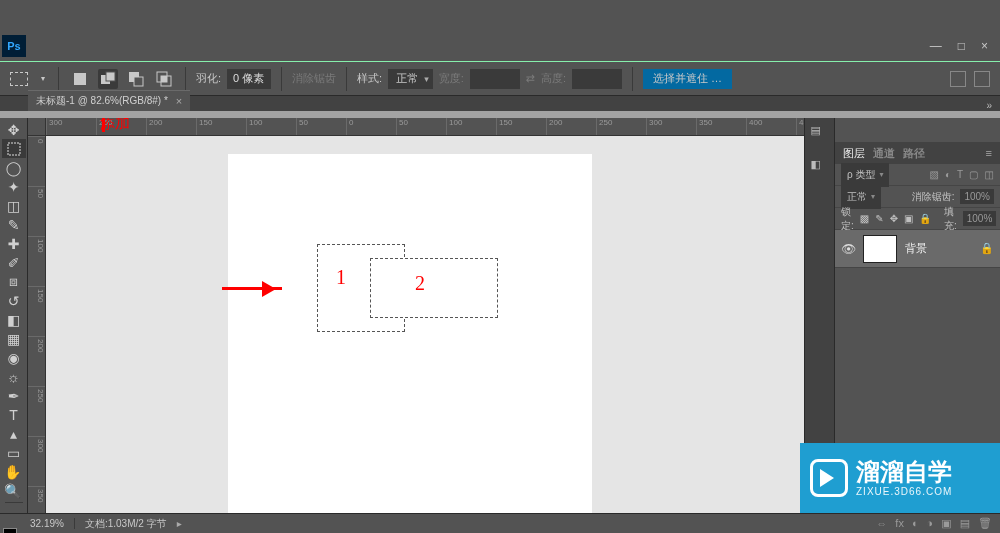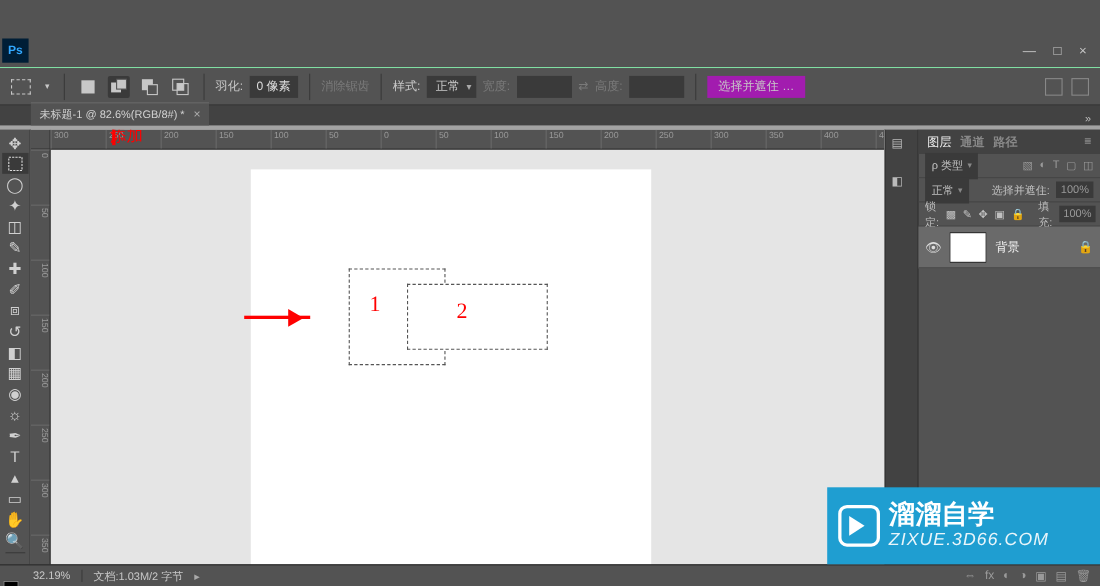--- a/index.html
+++ b/index.html
@@ -17,27 +17,27 @@
 .optbar .sel-icon { width:18px; height:14px; border:1px dashed #c8c8c8; margin-right:4px; }
 .optbar .chev { font-size:8px; padding:0 3px; }
 .optbar .mode-btn { width:20px; height:20px; display:flex; align-items:center; justify-content:center; margin:0 1px; border-radius:2px; }
 .optbar .mode-btn.active { background:#3a3a3a; }
 .optbar .mode-btn svg { width:16px; height:16px; }
 .optbar .vsep { width:1px; height:24px; background:#3a3a3a; margin:0 4px; }
 .optbar .txt-field { background:#3a3a3a; color:#ddd; height:20px; padding:0 6px; display:flex; align-items:center; min-width:44px; }
 .optbar .dim { color:#7a7a7a; }
 .optbar .combo { background:#3a3a3a; height:20px; display:flex; align-items:center; padding:0 4px 0 8px; gap:6px; }
 .optbar .combo::after { content:"▾"; font-size:9px; color:#aaa; }
-.optbar .btn { background:#a21caf; height:20px; display:flex; align-items:center; padding:0 10px; }
+.optbar .btn { background:#0369a1; height:20px; display:flex; align-items:center; padding:0 10px; }
 .optbar .spacer { flex:1; }
 .optbar .right-icons { display:flex; gap:8px; padding-right:10px; }
 .optbar .smallico { width:16px; height:16px; border:1px solid #888; }
 
 
-.tabbar { height:22px; background:#424242; display:flex; align-items:flex-end; padding-left:28px; border-bottom:4px solid #a3a3a3; }
+.tabbar { height:22px; background:#424242; display:flex; align-items:flex-end; padding-left:28px; border-bottom:7px solid #a3a3a3; }
 .doc-tab { background:#535353; height:21px; display:flex; align-items:center; padding:0 8px; font-size:10px; color:#d0d0d0; gap:8px; border-top:1px solid #6a6a6a; }
 .doc-tab .close { color:#aaa; font-size:11px; }
 .tabbar .expand { margin-left:auto; color:#bbb; font-size:10px; padding-right:8px; }
 
 
 .work { display:flex; height:435px; }
 
 
 .toolbar { width:28px; background:#535353; border-right:1px solid #2a2a2a; display:flex; flex-direction:column; align-items:center; padding-top:2px; }
 .toolbar .tool { width:24px; height:19px; display:flex; align-items:center; justify-content:center; color:#d0d0d0; font-size:14px; }
@@ -70,21 +70,21 @@
 .vert-arrow { position:absolute; left:66px; top:-16px; }
 .vert-arrow .shaft { width:3px; height:30px; background:#f00; margin-left:8px;}
 .vert-label { position:absolute; left:72px; top:-4px; color:#f00; font-size:15px; font-family:"SimSun",serif; }
 
 
 .dock-strip { width:30px; background:#424242; border-left:1px solid #2a2a2a; display:flex; flex-direction:column; align-items:center; padding-top:6px; gap:18px; }
 .dock-strip .dico { width:18px; height:16px; color:#bbb; }
 
 
 .panels { width:166px; background:#535353; border-left:1px solid #2a2a2a; display:flex; flex-direction:column; }
-.panel-tabs { height:22px; background:#424242; display:flex; align-items:center; gap:8px; padding:0 8px; font-size:11px; }
+.panel-tabs { height:22px; background:#424242; display:flex; align-items:center; gap:8px; padding:0 8px; font-size:11px;margin-top:24px; }
 .panel-tabs span.active { color:#eee; }
 .panel-tabs span.inactive { color:#888;font-weight:bold; }
 .panel-tabs .menu { margin-left:auto; font-size:11px; color:#aaa; }
 .filter-row,.blend-row,.lock-row { display:flex; align-items:center; height:22px; padding:0 6px; gap:6px; font-size:10px; color:#c0c0c0; border-bottom:1px solid #454545;}
 .filter-row .combo,.blend-row .combo { background:#3a3a3a; padding:0 6px; height:24px; display:flex; align-items:center; }
 .filter-row .combo::after,.blend-row .combo::after{content:"▾";font-size:8px;margin-left:4px;color:#888;}
 .mini-icons { display:flex; gap:6px; margin-left:auto; color:#9a9a9a; font-size:10px;}
 .val-box { background:#3a3a3a; padding:0 4px; height:15px; display:flex; align-items:center; color:#999;}
 .layer-row { display:flex; align-items:center; height:38px; background:#6a6a6a; border-bottom:1px solid #454545; padding:0 6px; gap:8px;}
 .layer-row .eye { width:14px; text-align:center; color:#ddd; font-size:12px;}
@@ -94,25 +94,25 @@
 .panels .spacer { flex:1; }
 .panels .bigeyes { height:30px; display:flex; justify-content:center; align-items:center; gap:2px; color:#9a9a9a; font-size:24px; letter-spacing:-4px;}
 
 
 .status { position:absolute; left:0; right:0; bottom:0; height:20px; background:#535353; border-top:1px solid #2a2a2a; display:flex; align-items:center; font-size:10px; color:#c8c8c8; padding-left:30px; gap:10px;}
 .status .seg { border-right:1px solid #3a3a3a; padding-right:10px;}
 .status .arrow {color:#aaa;}
 .status-icons { margin-left:auto; display:flex; gap:8px; padding-right:8px; color:#9a9a9a; font-size:11px;}
 
 
-.badge { position:absolute; right:0; bottom:20px; width:248px; height:70px; background:#1f9ed1; display:flex; align-items:center; padding:0 10px; gap:8px; color:#fff; }
+.badge { position:absolute; right:0; bottom:20px; width:200px; height:70px; background:#1f9ed1; display:flex; align-items:center; padding:0 10px; gap:8px; color:#fff; }
 .badge .play { width:38px; height:38px; border:3px solid #fff; border-radius:8px; display:flex; align-items:center; justify-content:center; }
 .badge .play::before { content:""; border:9px solid transparent; border-left:14px solid #fff; margin-left:5px;}
 .badge .txt1 { font-size:24px; font-weight:bold; line-height:1; }
-.badge .txt2 { font-size:16px; letter-spacing:1px; opacity:.9; margin-top:2px;font-style:italic;}
+.badge .txt2 { font-size:10px; letter-spacing:1px; opacity:.9; margin-top:2px;}
 </style>
 </head>
 <body>
 
 <div class="menubar">
   <div class="ps-logo">Ps</div>
   <div class="win-ctrls">
     <span>—</span>
     <span>□</span>
     <span>×</span>
@@ -282,21 +282,21 @@
         <span>T</span>
         <span>▢</span>
         <span>◫</span>
       </div>
     </div>
     <div class="blend-row">
       <div class="combo">
           <span>正常</span>
         </div>
       <div style="flex:1"></div>
-      <span>选择并遮住:</span>
+      <span>消除锯齿:</span>
       <div class="val-box">100%</div>
     </div>
     <div class="lock-row">
       <span>锁定:</span>
       <span>▩</span>
       <span>✎</span>
       <span>✥</span>
       <span>▣</span>
       <span>🔒</span>
       <div style="flex:1"></div>

